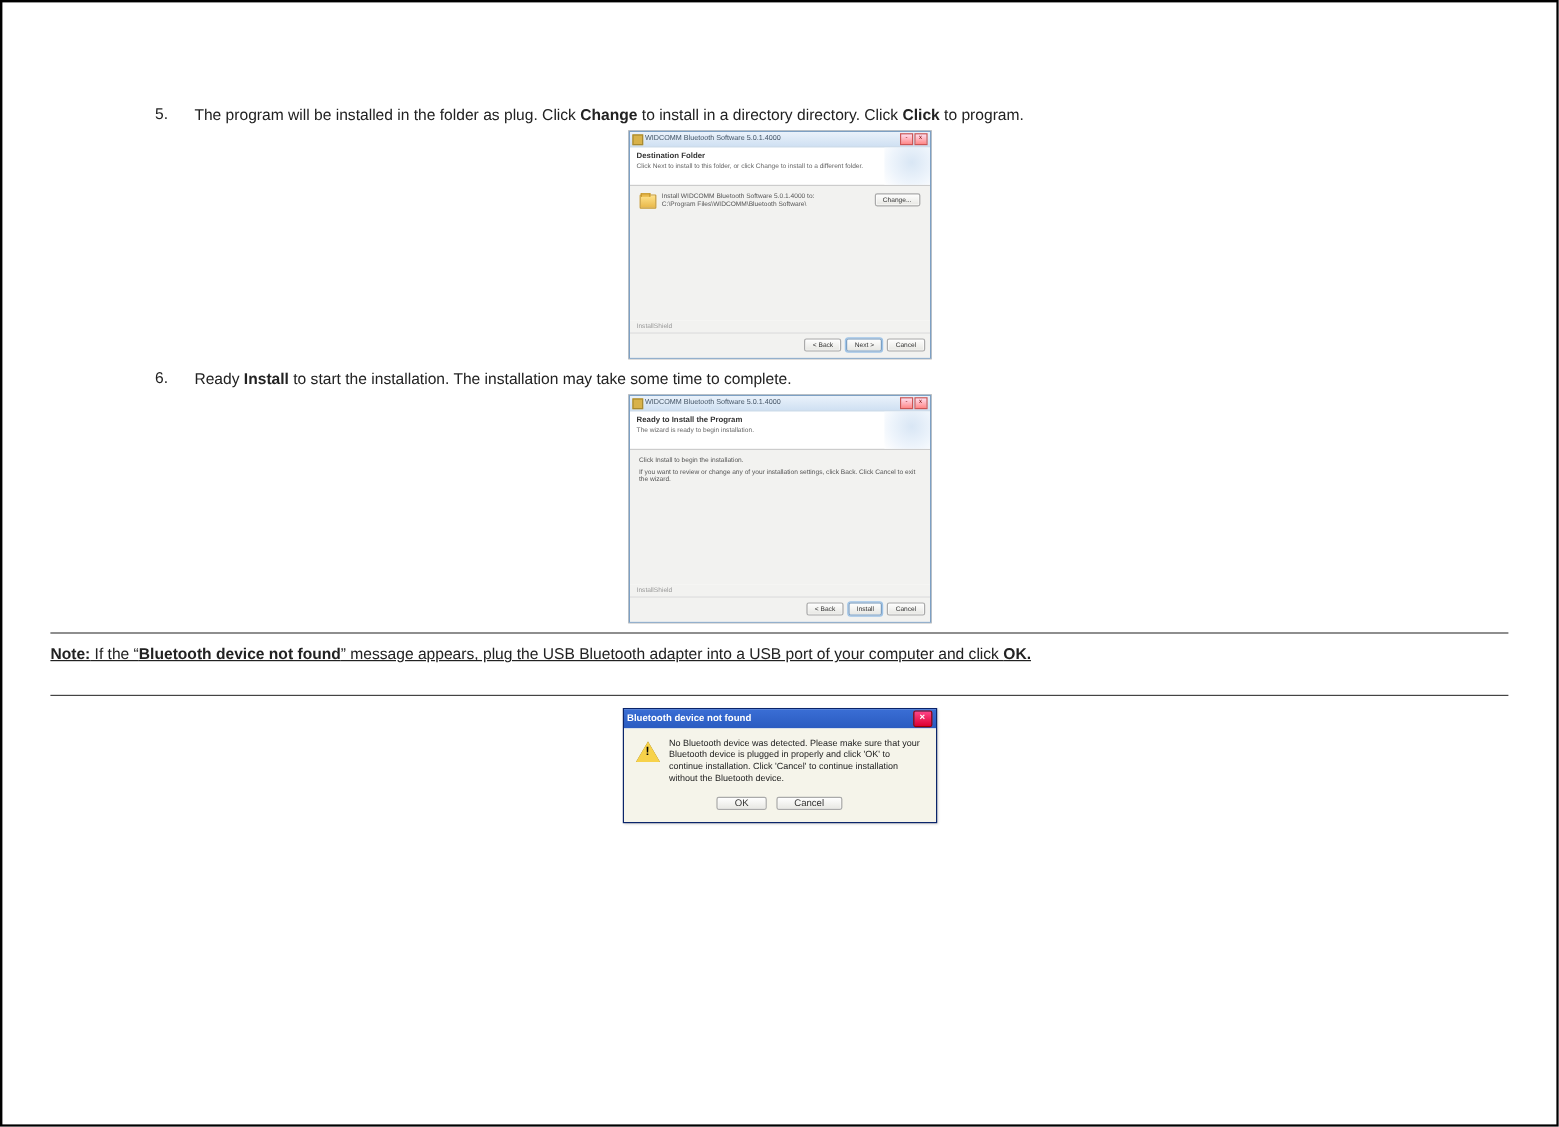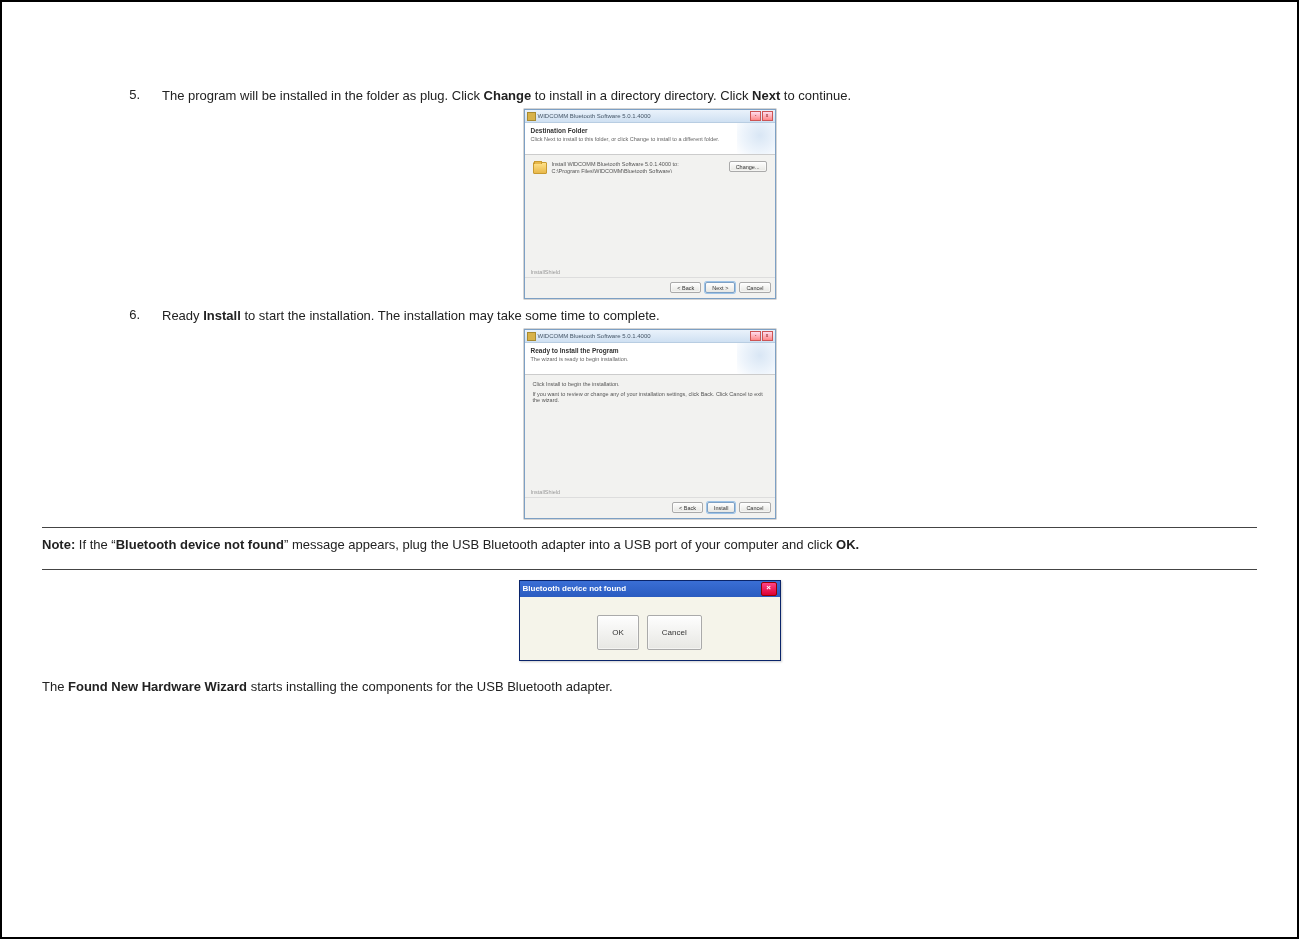--- a/index.html
+++ b/index.html
@@ -173,24 +173,25 @@
       justify-content: flex-end;
       gap: 4px;
       border-top: 1px solid #ddd;
     }
 
     
     .note-block {
       margin: 6px 0 10px 0;
       border-top: 1px solid #444;
       border-bottom: 1px solid #444;
-      padding: 8px 0 14px 0;
+      padding: 8px 0 24px 0;
       font-size: 13px;
       color: #222;
       line-height: 1.4;
+      text-decoration: underline;
     }
 
     
     .alert-dialog {
       width: 260px;
       border: 1px solid #0a246a;
       font-size: 7px;
       box-shadow: 1px 1px 2px rgba(0,0,0,0.2);
     }
     .alert-titlebar {
@@ -252,40 +253,40 @@
       line-height: 1.3;
     }
     .alert-buttons {
       display: flex;
       justify-content: center;
       gap: 8px;
       margin-top: 10px;
     }
     .alert-buttons .win-btn {
       font-size: 8px;
-      padding: 12px 14px;
+      padding: 0 14px;
     }
 
     .final-line {
       font-size: 13px;
       color: #222;
       margin-top: 18px;
     }
   </style>
 </head>
 <body>
 
 <div class="page">
   <div class="content">
 
     <ol>
       <li class="step">
         <span class="num">5.</span>
         <span class="txt">
-          <span>The program will be installed in the folder as plug. Click </span><span class="bold">Change</span><span> to install in a directory directory. Click </span><span class="bold">Next</span><span> to continue.</span>
+          <span>The program will be installed in the folder as plug. Click </span><span class="bold">Change</span><span> to install in a directory directory. Click </span><span class="bold">Click</span><span> to program.</span>
         </span>
       </li>
     </ol>
 
     <div class="screenshot-wrap">
       <div class="installer">
         <div class="installer-titlebar">
           <span class="ticon"></span>
           <span>WIDCOMM Bluetooth Software 5.0.1.4000</span>
           <span class="tbtns">
@@ -358,26 +359,27 @@
       <span class="bold">Note:</span><span> If the “</span><span class="bold">Bluetooth device not found</span><span>” message appears, plug the USB Bluetooth adapter into a USB port of your computer and click </span><span class="bold">OK.</span>
     </div>
 
     <div class="screenshot-wrap">
       <div class="alert-dialog">
         <div class="alert-titlebar">
           <span>Bluetooth device not found</span>
           <span class="alert-close">×</span>
         </div>
         <div class="alert-body">
+          <div class="alert-row">
+            <span class="warn-icon"></span>
+            <div class="alert-text">No Bluetooth device was detected. Please make sure that your Bluetooth device is plugged in properly and click 'OK' to continue installation. Click 'Cancel' to continue installation without the Bluetooth device.</div>
+          </div>
           <div class="alert-buttons">
             <span class="win-btn">OK</span>
             <span class="win-btn">Cancel</span>
           </div>
         </div>
       </div>
     </div>
 
-    <div class="final-line">
-      <span>The </span><span class="bold">Found New Hardware Wizard</span><span> starts installing the components for the USB Bluetooth adapter.</span>
-    </div>
 
   </div>
 </div>
 
 </body></html>

